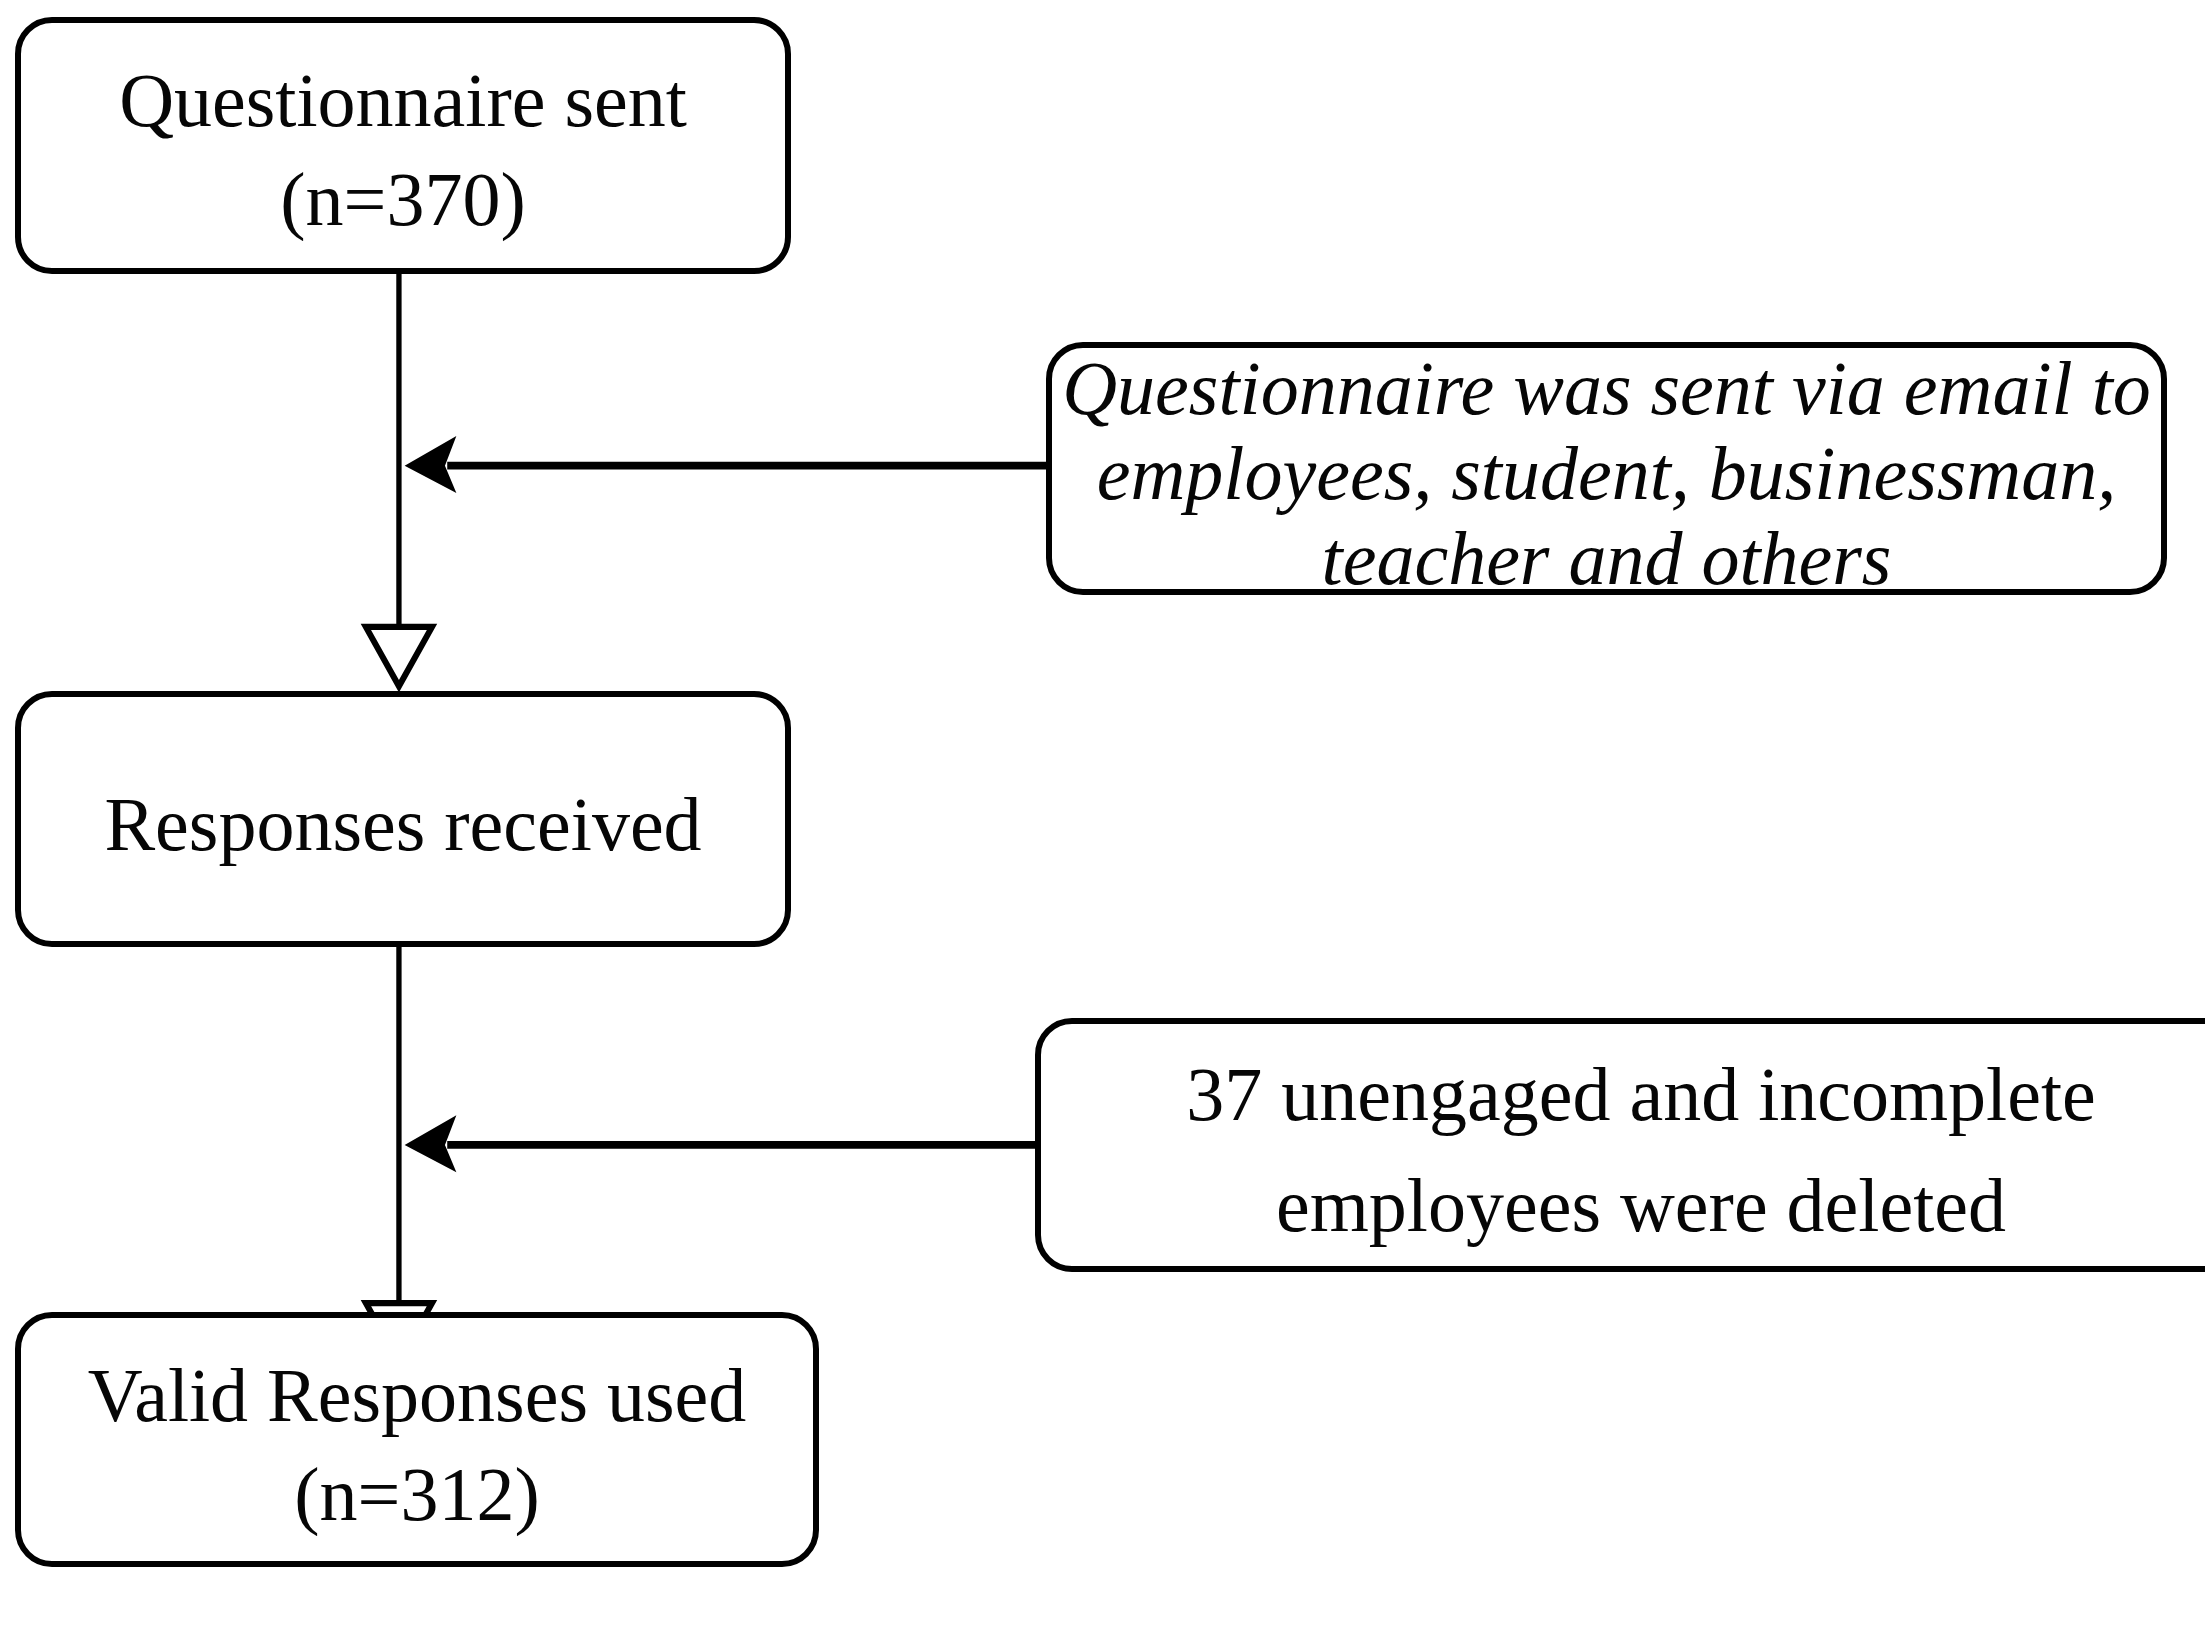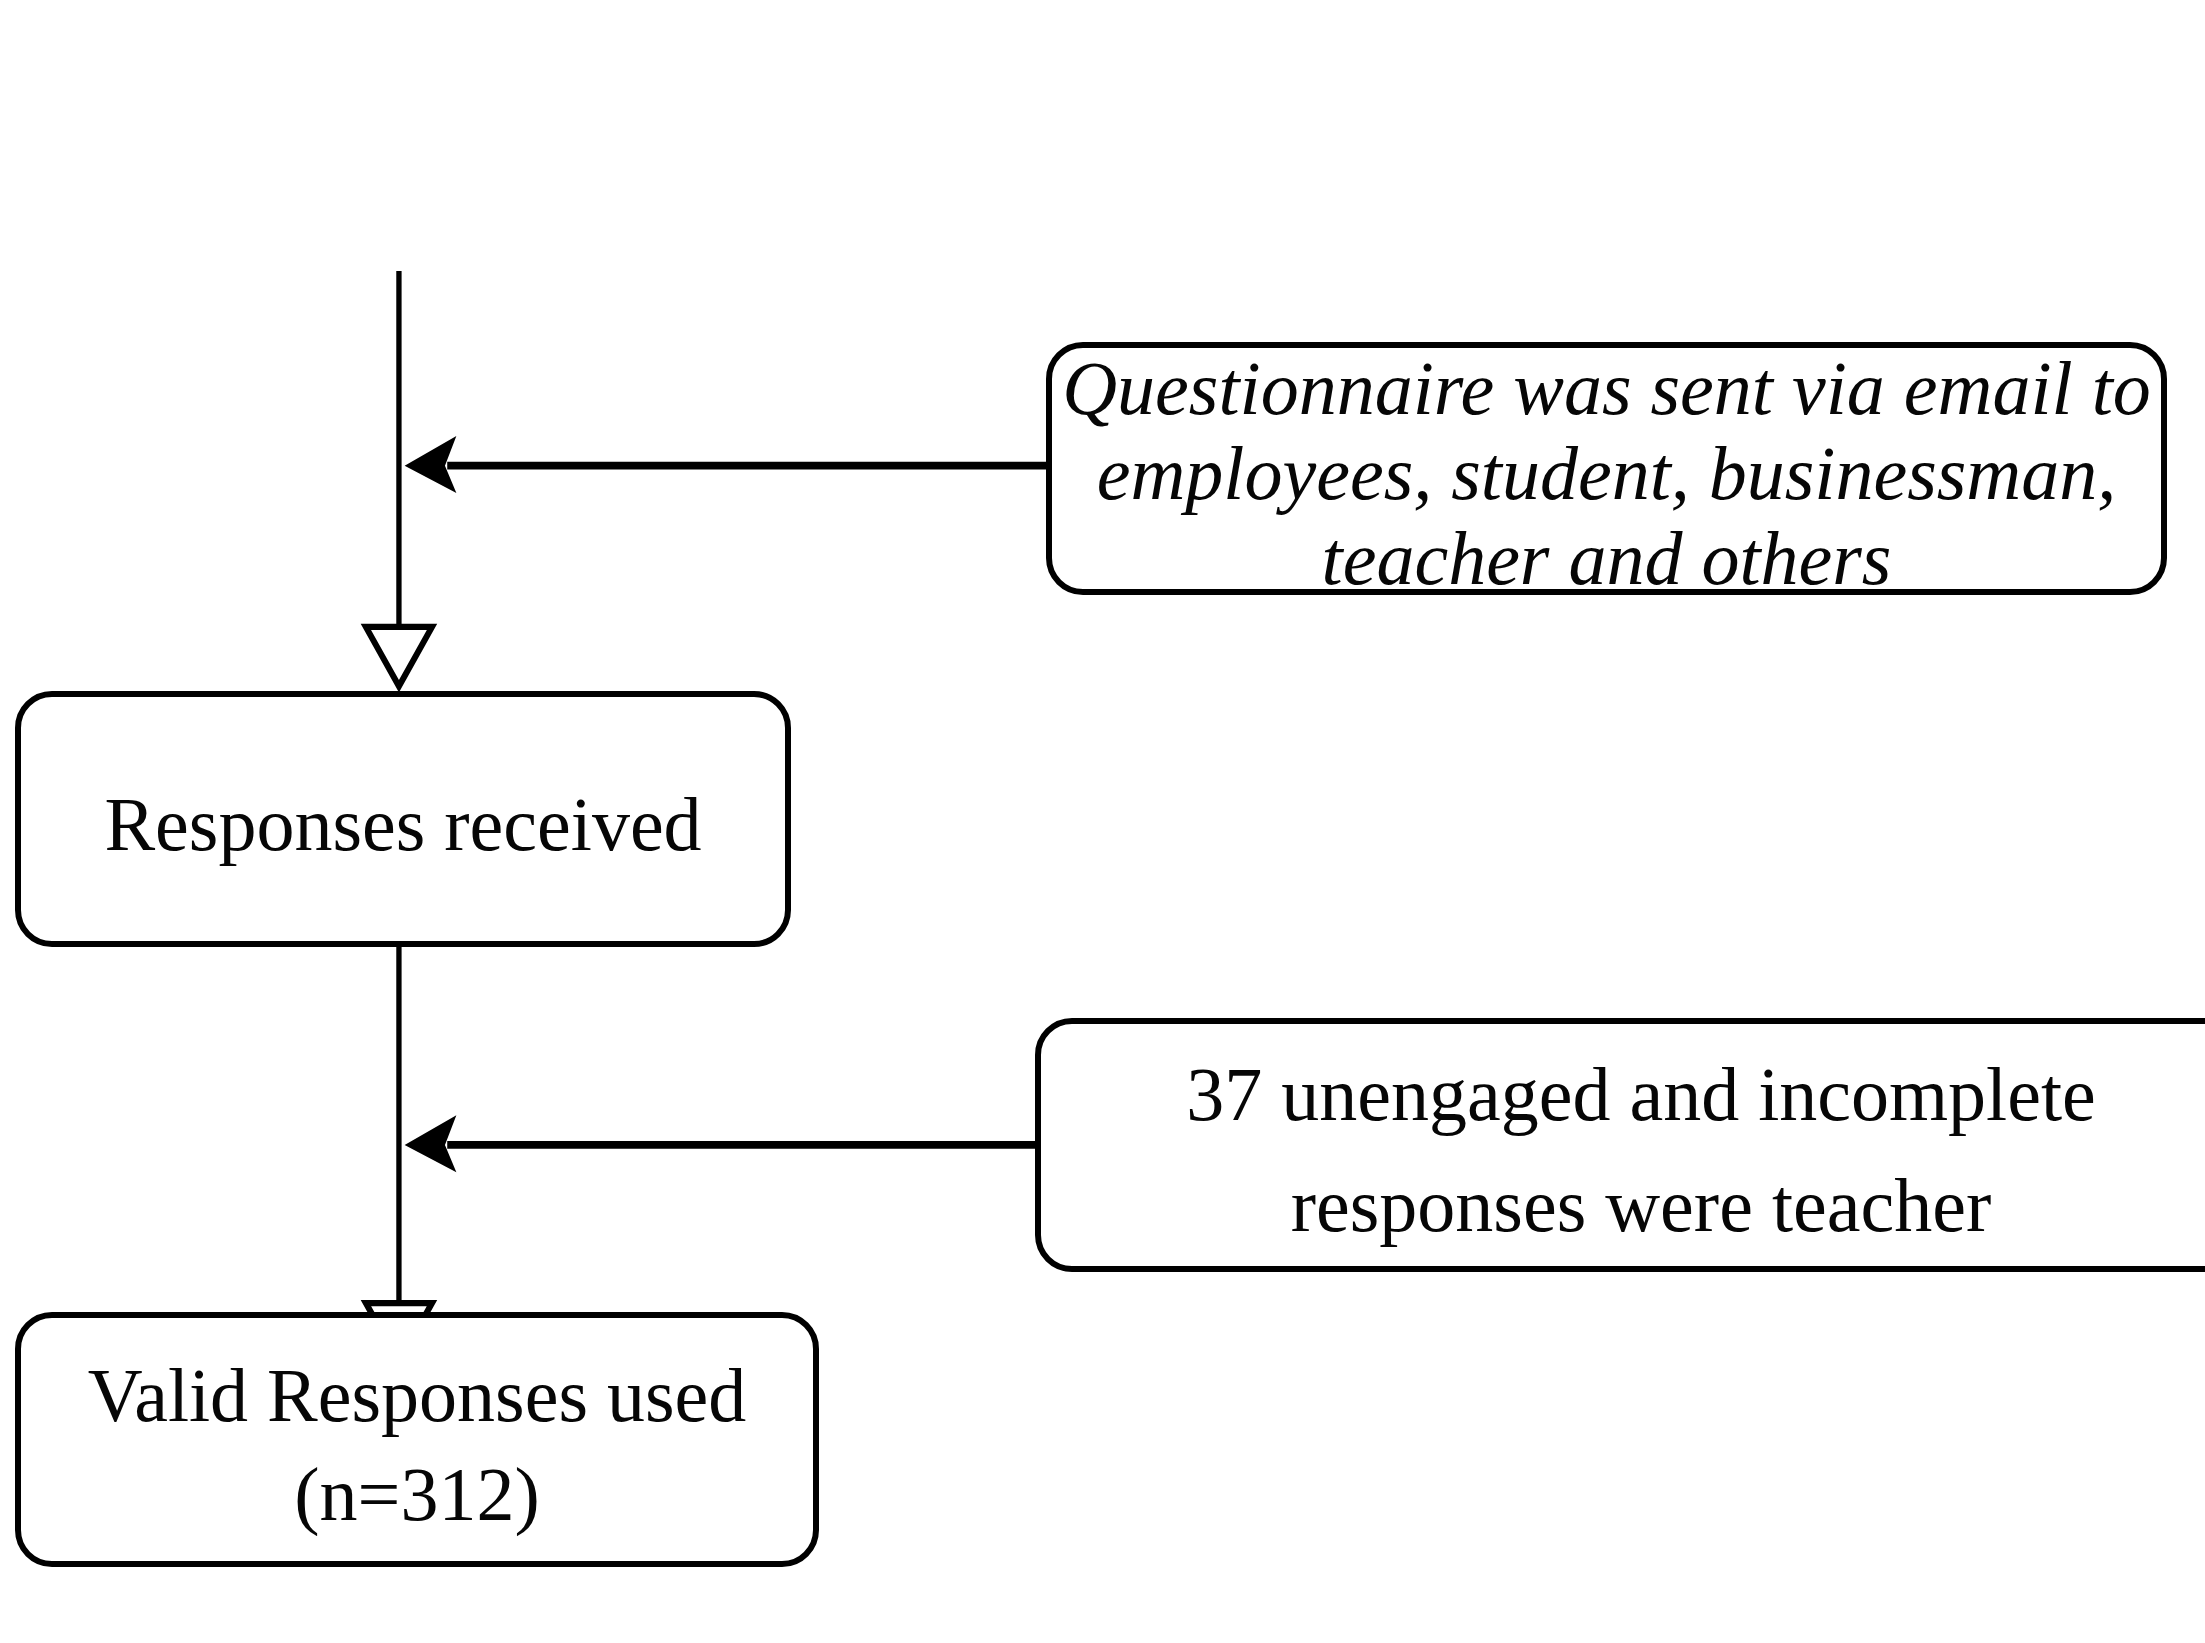--- a/index.html
+++ b/index.html
@@ -85,35 +85,39 @@
       <line class="hline" x1="588" y1="612" x2="1385" y2="612"></line>
       <path class="solid-head" d="M 532 612 L 600 573 L 585 612 L 600 648 Z"></path>
     </g>
 
     <g>
       <line class="hline" x1="588" y1="1505" x2="1370" y2="1505"></line>
       <path class="solid-head" d="M 532 1505 L 600 1466 L 585 1505 L 600 1541 Z"></path>
     </g>
   </svg>
 
+  <div class="node node-1">
+    <div class="line">Questionnaire sent</div>
+    <div class="line">(n=370)</div>
+  </div>
 
   <div class="node node-2">
     <div class="line">Responses received</div>
   </div>
 
   <div class="node node-3">
     <div class="line">Valid Responses used</div>
     <div class="line">(n=312)</div>
   </div>
 
   <div class="node note-1">
     <div class="line">Questionnaire was sent via email to</div>
     <div class="line">employees, student, businessman,</div>
     <div class="line">teacher and others</div>
   </div>
 
   <div class="node note-2">
     <div class="line">37 unengaged and incomplete</div>
-    <div class="line">responses were teacher</div>
+    <div class="line">employees were deleted</div>
   </div>
 
 </div>
 
 
 </body></html>

